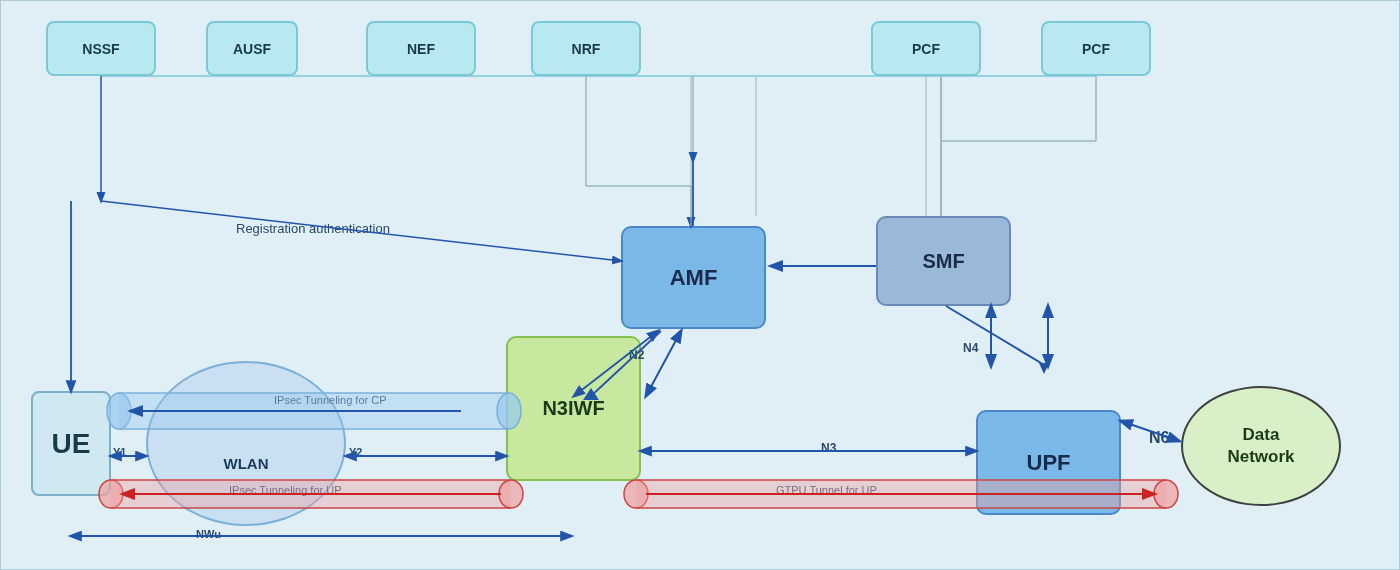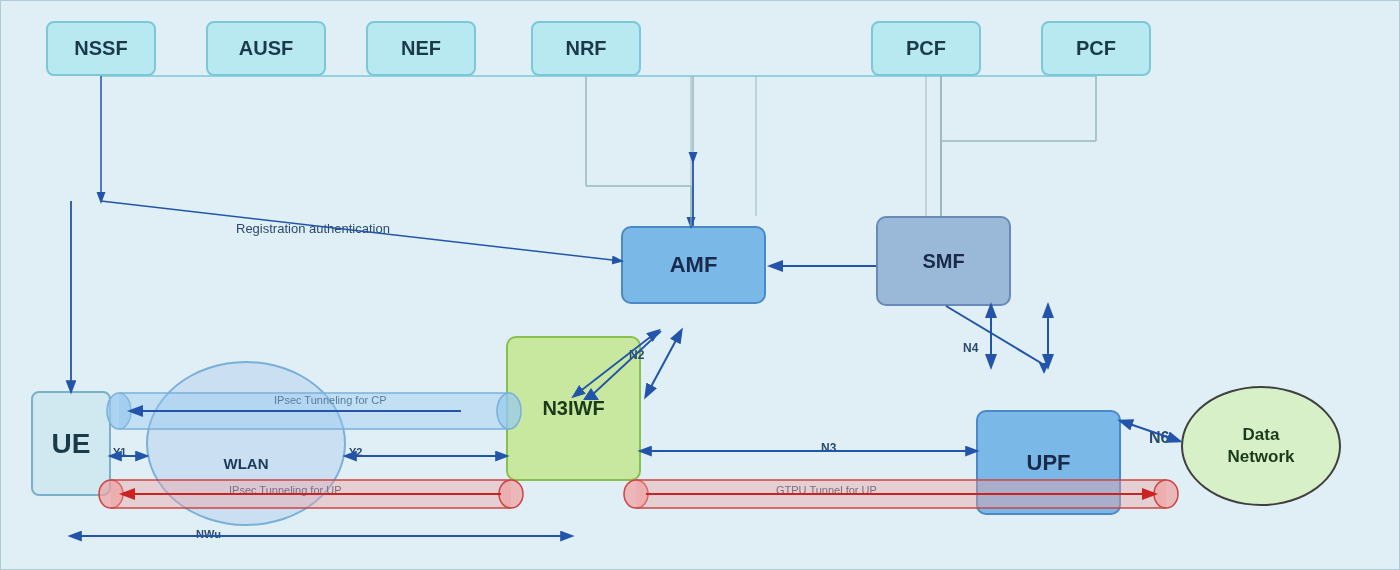--- a/index.html
+++ b/index.html
@@ -20,21 +20,21 @@
     }
     
     .nf-box {
       position: absolute;
       background: #b8e8f0;
       border: 2px solid #7ac8d8;
       border-radius: 8px;
       display: flex;
       align-items: center;
       justify-content: center;
-      font-size: 20px;
+      font-size: 14px;
       font-weight: 600;
       color: #1a3a4a;
     }
     
     .amf-box {
       position: absolute;
       background: #7ab8e8;
       border: 2px solid #4a88c8;
       border-radius: 10px;
       display: flex;
@@ -123,37 +123,37 @@
     }
   </style>
 </head>
 <body>
 
 <div class="diagram">
 
   <div class="nf-box" style="left:45px;top:20px;width:110px;height:55px">
     <span>NSSF</span>
   </div>
-  <div class="nf-box" style="left:205px;top:20px;width:120px;height:55px">
+  <div class="nf-box" style="left:205px;top:20px;width:92px;height:55px">
     <span>AUSF</span>
   </div>
   <div class="nf-box" style="left:365px;top:20px;width:110px;height:55px">
     <span>NEF</span>
   </div>
   <div class="nf-box" style="left:530px;top:20px;width:110px;height:55px">
     <span>NRF</span>
   </div>
   <div class="nf-box" style="left:870px;top:20px;width:110px;height:55px">
     <span>PCF</span>
   </div>
   <div class="nf-box" style="left:1040px;top:20px;width:110px;height:55px">
     <span>PCF</span>
   </div>
 
-  <div class="amf-box" style="left:620px;top:225px;width:145px;height:78px">
+  <div class="amf-box" style="left:620px;top:225px;width:145px;height:103px">
     <span style="font-size:22px;font-weight:700;color:#1a2a4a">AMF</span>
   </div>
 
   <div class="amf-box" style="left:875px;top:215px;width:135px;height:90px;background:#9ab8d8;border-color:#6a88b8">
     <span style="font-size:20px;font-weight:700;color:#1a2a4a">SMF</span>
   </div>
 
   <div class="upf-box" style="left:975px;top:365px;width:145px;height:105px">
     <span style="font-size:22px;font-weight:700;color:#1a2a4a">UPF</span>
   </div>

